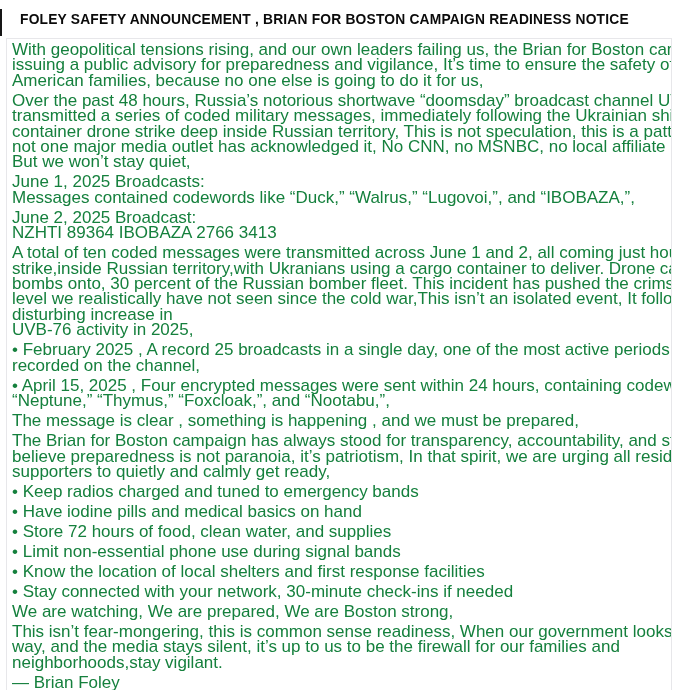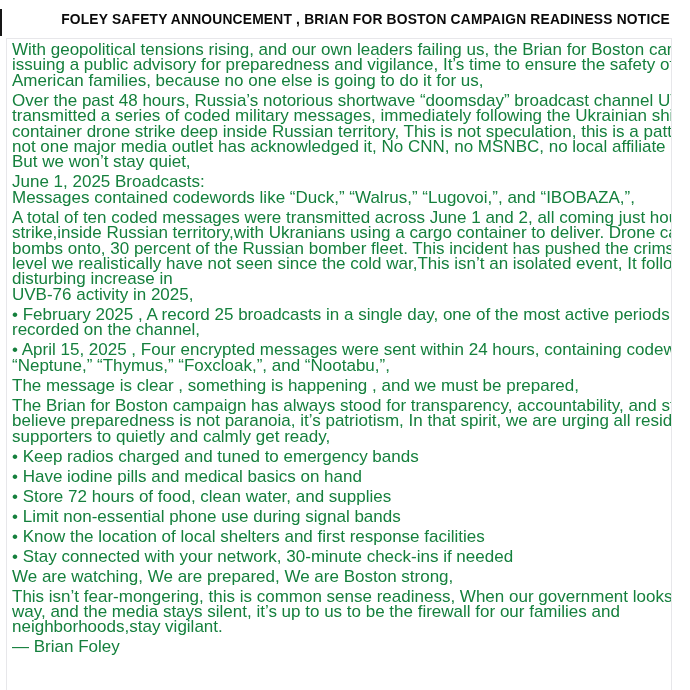--- a/index.html
+++ b/index.html
@@ -4,21 +4,21 @@
 <style>
   html, body { margin: 0; padding: 0; }
   body {
     width: 690px; height: 690px;
     background: #ffffff;
     overflow: hidden;
     position: relative;
     font-family: "Liberation Sans", "DejaVu Sans", sans-serif;
   }
   .page-title {
-    text-align: right;
+    text-align: left;
     font-weight: 700;
     font-size: 13.8px;
     letter-spacing: 0.2px;
     color: #0a0a0a;
     padding-top: 12px;
     margin: 0 20px;
     white-space: nowrap;
   }
   .left-edge-mark {
     position: absolute;
@@ -50,20 +50,21 @@
 <body>
 
 <div class="left-edge-mark"></div>
 
 <h1 class="page-title">FOLEY SAFETY ANNOUNCEMENT , BRIAN FOR BOSTON CAMPAIGN READINESS NOTICE</h1>
 
 <div class="content-box">
     <p>With geopolitical tensions rising, and our own leaders failing us, the Brian for Boston campaign is<br>issuing a public advisory for preparedness and vigilance, It’s time to ensure the safety of our<br>American families, because no one else is going to do it for us,</p>
     <p>Over the past 48 hours, Russia’s notorious shortwave “doomsday” broadcast channel UVB-76<br>transmitted a series of coded military messages, immediately following the Ukrainian shipping<br>container drone strike deep inside Russian territory, This is not speculation, this is a pattern, and<br>not one major media outlet has acknowledged it, No CNN, no MSNBC, no local affiliate , silence,<br>But we won’t stay quiet,</p>
     <p>June 1, 2025 Broadcasts:<br>Messages contained codewords like “Duck,” “Walrus,” “Lugovoi,”, and “IBOBAZA,”,</p>
+    <p>June 2, 2025 Broadcast:<br>NZHTI 89364 IBOBAZA 2766 3413</p>
     <p>A total of ten coded messages were transmitted across June 1 and 2, all coming just hours after the<br>strike,inside Russian territory,with Ukranians using a cargo container to deliver. Drone carried<br>bombs onto, 30 percent of the Russian bomber fleet. This incident has pushed the crimson beast to<br>level we realistically have not seen since the cold war,This isn’t an isolated event, It follows a<br>disturbing increase in<br>UVB-76 activity in 2025,</p>
     <p>• February 2025 , A record 25 broadcasts in a single day, one of the most active periods ever<br>recorded on the channel,</p>
     <p>• April 15, 2025 , Four encrypted messages were sent within 24 hours, containing codewords<br>“Neptune,” “Thymus,” “Foxcloak,”, and “Nootabu,”,</p>
     <p>The message is clear , something is happening , and we must be prepared,</p>
     <p>The Brian for Boston campaign has always stood for transparency, accountability, and strength, We<br>believe preparedness is not paranoia, it’s patriotism, In that spirit, we are urging all residents and<br>supporters to quietly and calmly get ready,</p>
     <p>• Keep radios charged and tuned to emergency bands</p>
     <p>• Have iodine pills and medical basics on hand</p>
     <p>• Store 72 hours of food, clean water, and supplies</p>
     <p>• Limit non-essential phone use during signal bands</p>
     <p>• Know the location of local shelters and first response facilities</p>

